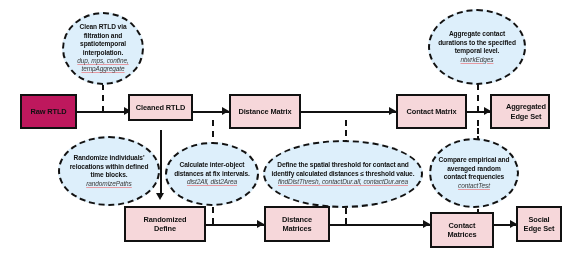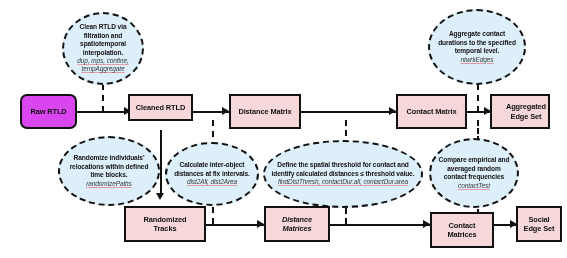--- a/index.html
+++ b/index.html
@@ -16,21 +16,21 @@
     display:flex;align-items:center;justify-content:center;
     text-align:center;
     font-weight:bold;
     font-size:7.4px;
     line-height:1.25;
     letter-spacing:-0.1px;
     padding:1px 2px;
     background:#f6d7da;
     z-index:4;
   }
-  .node.white{background:#d946ef;border-radius:7px;}
+  .node.white{background:#be185d;}
   .node span{display:block;}
 
   .bubble{
     position:absolute;box-sizing:border-box;
     border:2.2px dashed #111111;
     border-radius:50%;
     background:#ddeffb;
     display:flex;flex-direction:column;
     align-items:center;justify-content:center;
     text-align:center;
@@ -137,25 +137,25 @@
   <div class="node" style="left:490px;top:94px;width:60px;height:35px;justify-content:flex-end;">
     <div>
       <span>Aggregated</span>
       <span>Edge Set</span>
     </div>
   </div>
 
   <div class="node" style="left:124px;top:206px;width:82px;height:36px;">
     <div>
       <span>Randomized</span>
-      <span>Tracks</span>
-    </div>
-  </div>
-
-  <div class="node" style="left:264px;top:206px;width:66px;height:36px;font-style:italic;">
+      <span>Define</span>
+    </div>
+  </div>
+
+  <div class="node" style="left:264px;top:206px;width:66px;height:36px;">
     <div>
       <span>Distance</span>
       <span>Matrices</span>
     </div>
   </div>
 
   <div class="node" style="left:430px;top:212px;width:64px;height:36px;">
     <div>
       <span>Contact</span>
       <span>Matrices</span>

